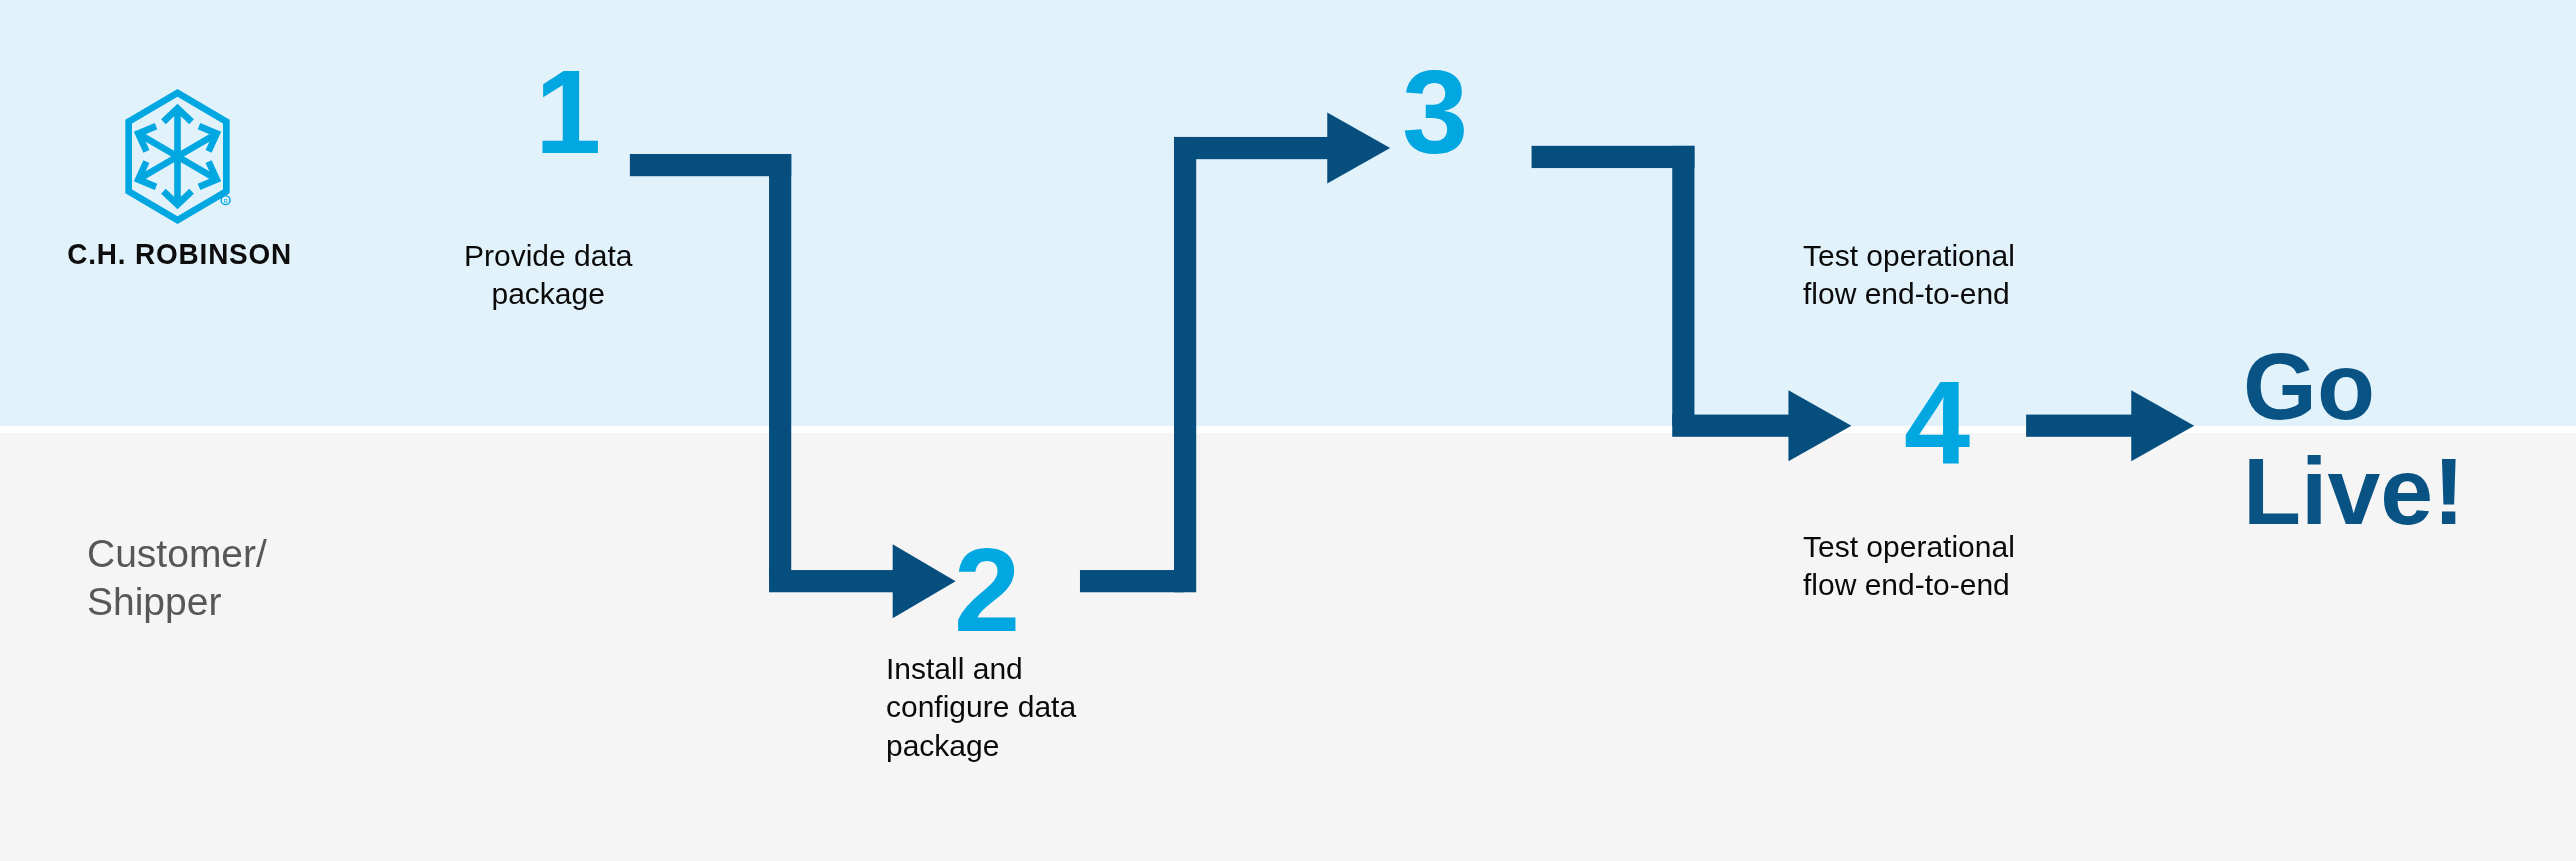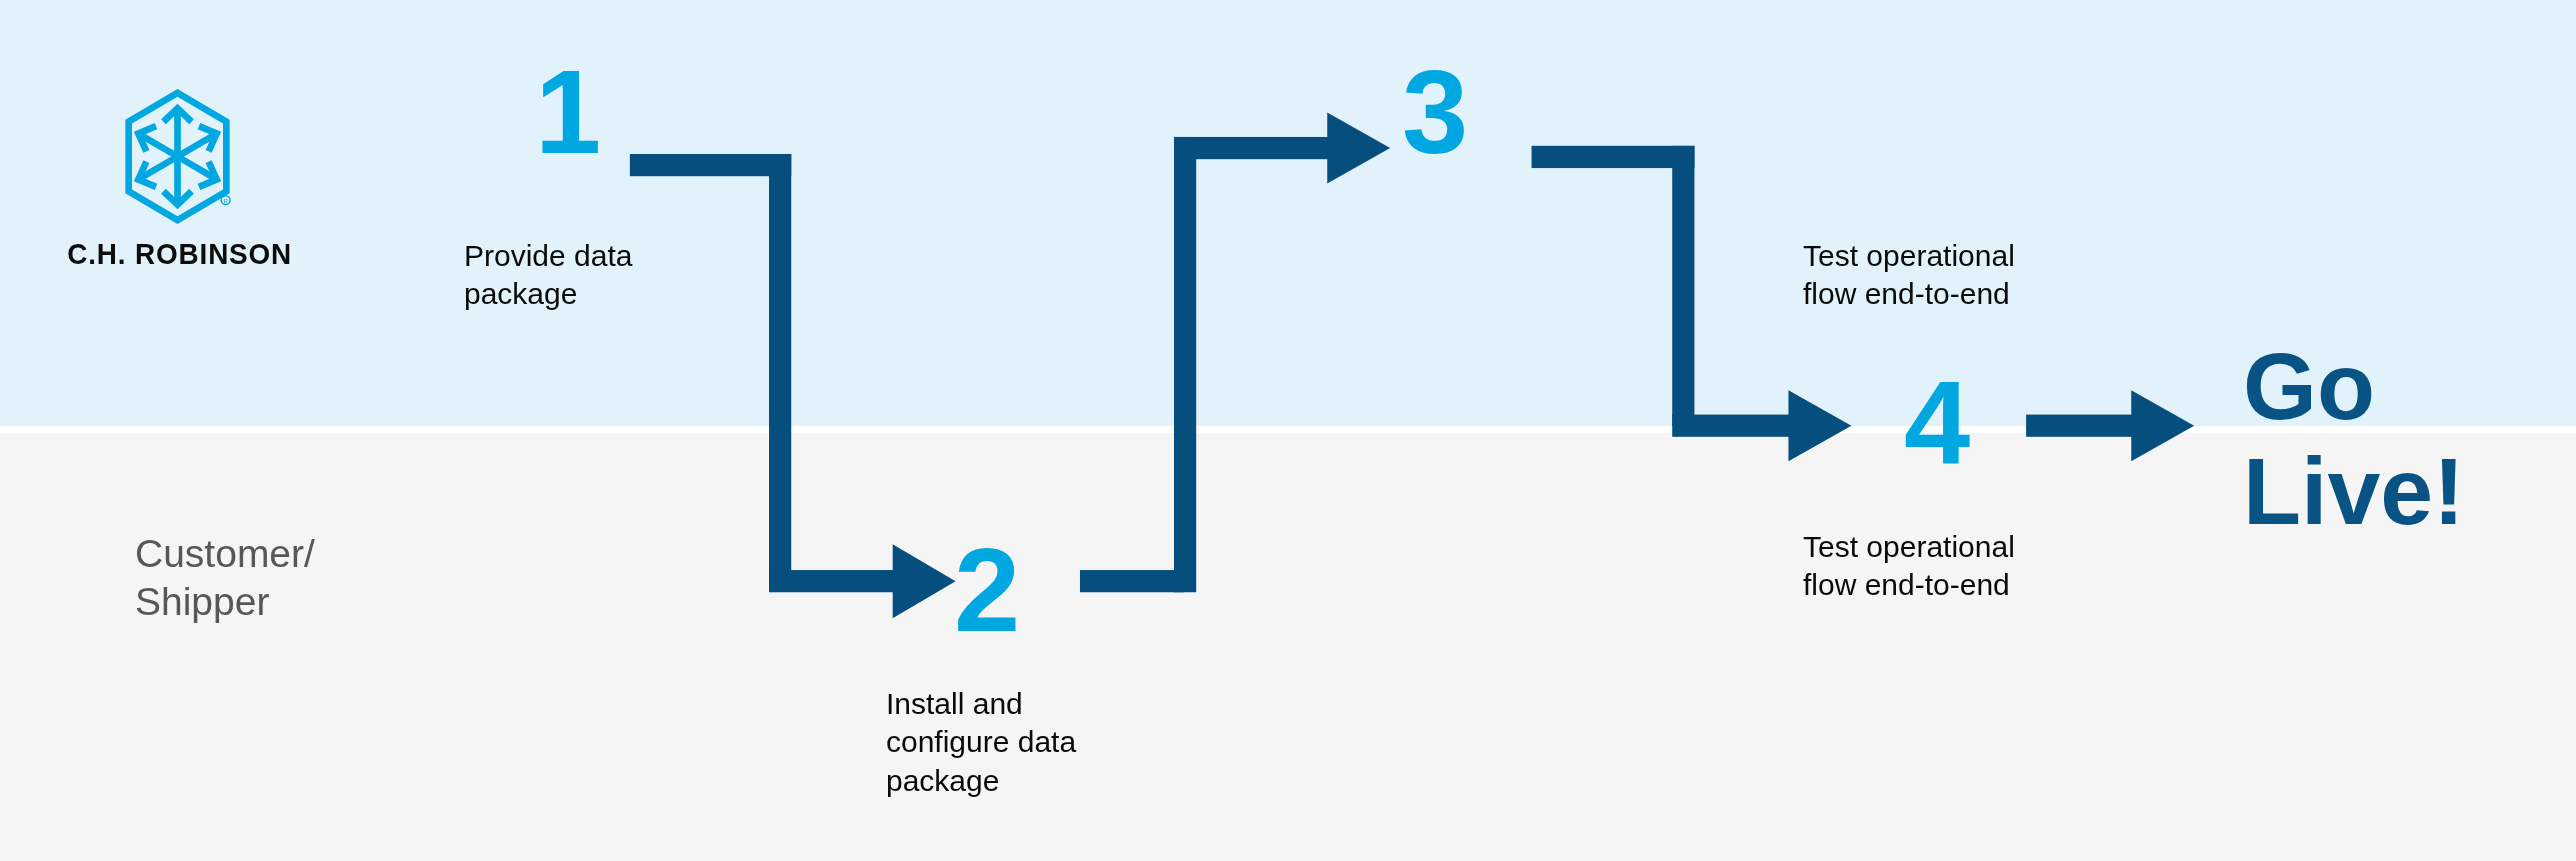--- a/index.html
+++ b/index.html
@@ -53,21 +53,20 @@
   }
 
   
   .lane-label{
     position:absolute;left:87px;top:530px;
     font-size:39px;
     line-height:1.22;
     color:#575757;
     font-family:"Liberation Sans","DejaVu Sans",sans-serif;
     white-space:pre-line;
-    margin-left:48px;
   }
 
   
   .step-num{
     position:absolute;
     font-family:"Liberation Sans","DejaVu Sans",sans-serif;
     font-weight:bold;
     font-size:119px;
     line-height:1;
     color:#00a7e1;
@@ -79,22 +78,22 @@
 
   
   .step-label{
     position:absolute;
     font-family:"Liberation Sans","DejaVu Sans",sans-serif;
     font-size:30px;
     line-height:1.28;
     color:#0a0a0a;
     white-space:pre-line;
   }
-  .lbl-1{left:464px;top:237px;}
-  .lbl-2{left:886px;top:650px;margin-top:35px;}
+  .lbl-1{left:464px;top:237px;text-align:center;}
+  .lbl-2{left:886px;top:650px;}
   .lbl-3{left:1361px;top:237px;}
   .lbl-3b{left:1803px;top:237px;}
   .lbl-4{left:1803px;top:528px;}
 
   
   .go-live{
     position:absolute;left:2243px;top:302px;
     font-family:"Liberation Sans","DejaVu Sans",sans-serif;
     font-weight:bold;
     font-size:95px;

